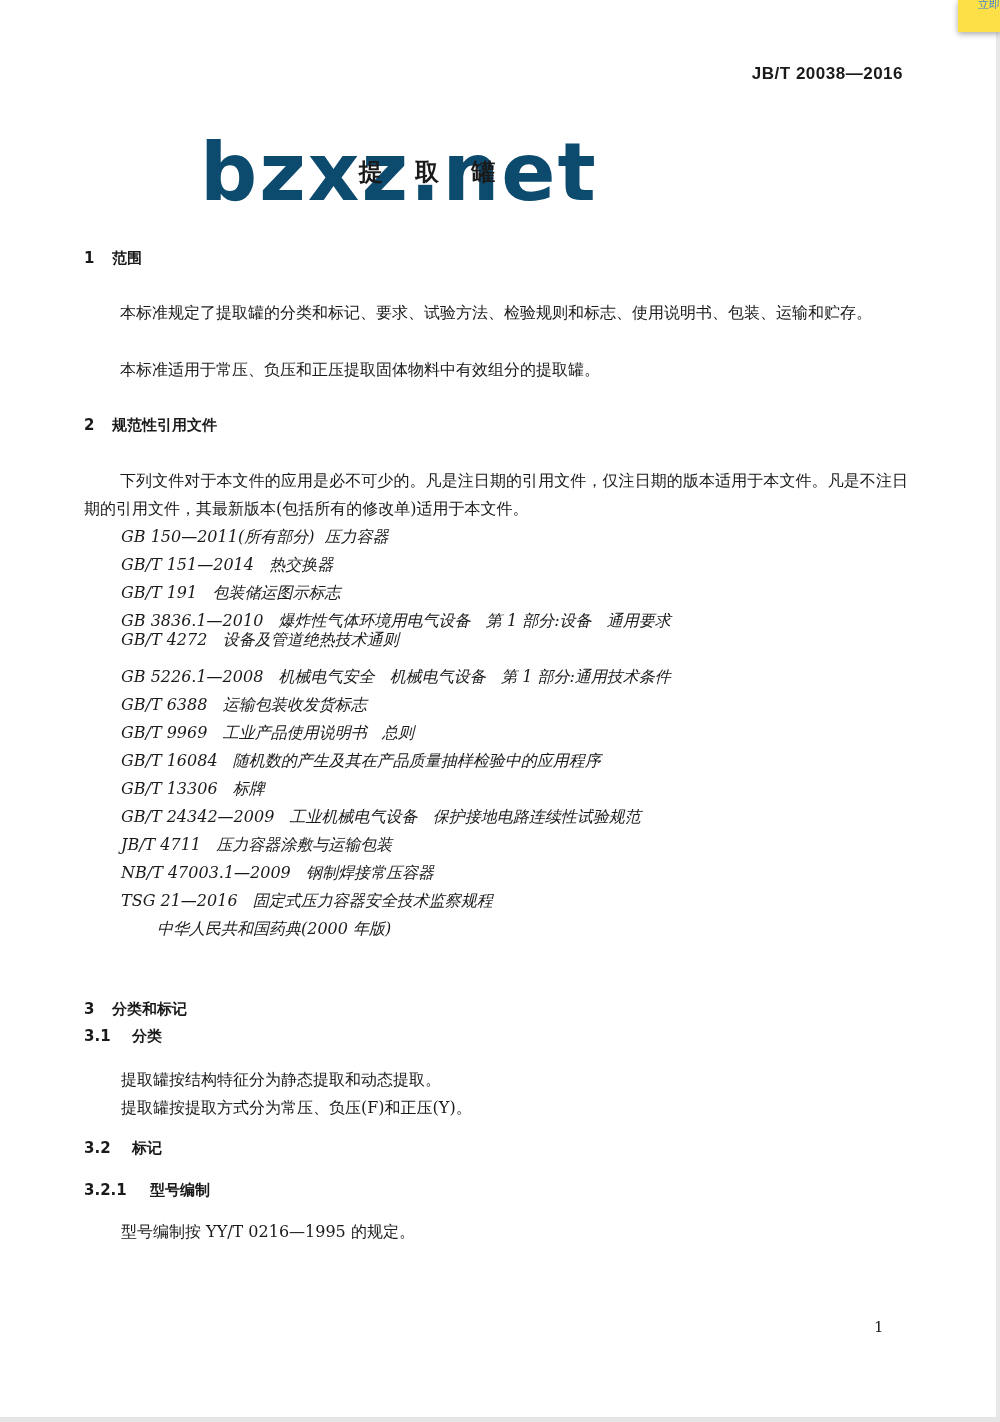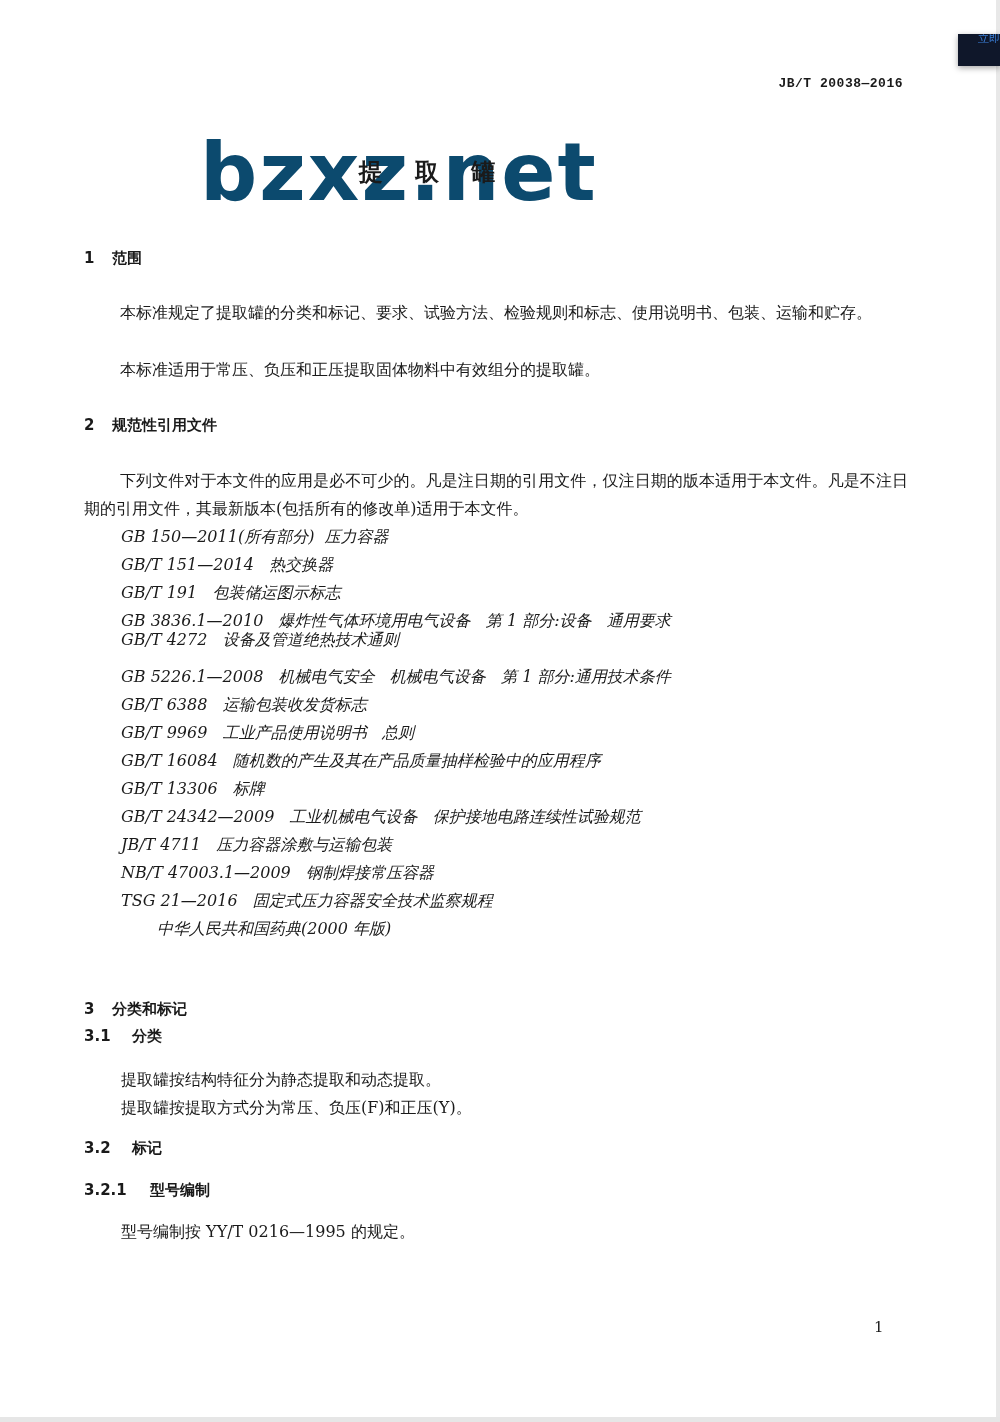--- a/index.html
+++ b/index.html
@@ -6,27 +6,27 @@
   body {
     width:1000px; height:1422px; position:relative; overflow:hidden;
     background:#ffffff;
     font-family:"DejaVu Serif", "Liberation Serif", serif;
     color:#1a1a1a;
   }
   .page-edge-right { position:absolute; top:0; right:0; width:4px; height:1422px; background:#e8e8e8; }
   .page-edge-bottom { position:absolute; left:0; bottom:0; width:1000px; height:5px; background:#e6e6e6; }
   .float-btn {
     position:absolute; top:0; left:958px; width:42px; height:32px;
-    background:#0f172a; box-shadow:0 2px 6px rgba(0,0,0,0.35);
+    background:#fde047; box-shadow:0 2px 6px rgba(0,0,0,0.35);
     color:#3a7fd8; font-family:"DejaVu Sans", sans-serif; font-size:11px;
-    text-align:left; padding:0 0 0 20px; box-sizing:border-box; line-height:10px; overflow:hidden;margin-top:34px;
+    text-align:left; padding:0 0 0 20px; box-sizing:border-box; line-height:10px; overflow:hidden;
   }
   .std-code {
-    position:absolute; top:76px; right:97px;
-    font-family:Liberation Mono, monospace; font-weight:bold; font-size:13px; letter-spacing:0.5px;
+    position:absolute; top:64px; right:97px;
+    font-family:Liberation Sans, sans-serif; font-weight:bold; font-size:17px; letter-spacing:0.5px;
   }
   .watermark {
     position:absolute; top:128px; left:200px;
     font-family:"DejaVu Sans", sans-serif; font-weight:bold; font-size:80px;
     color:#0c4a6e; letter-spacing:2px; line-height:90px;
   }
   .title {
     position:absolute; top:156px; left:0; width:856px; text-align:center;
     font-family:"DejaVu Sans", sans-serif; font-weight:bold; font-size:24px; letter-spacing:12px;
     padding-left:10px; box-sizing:border-box;

